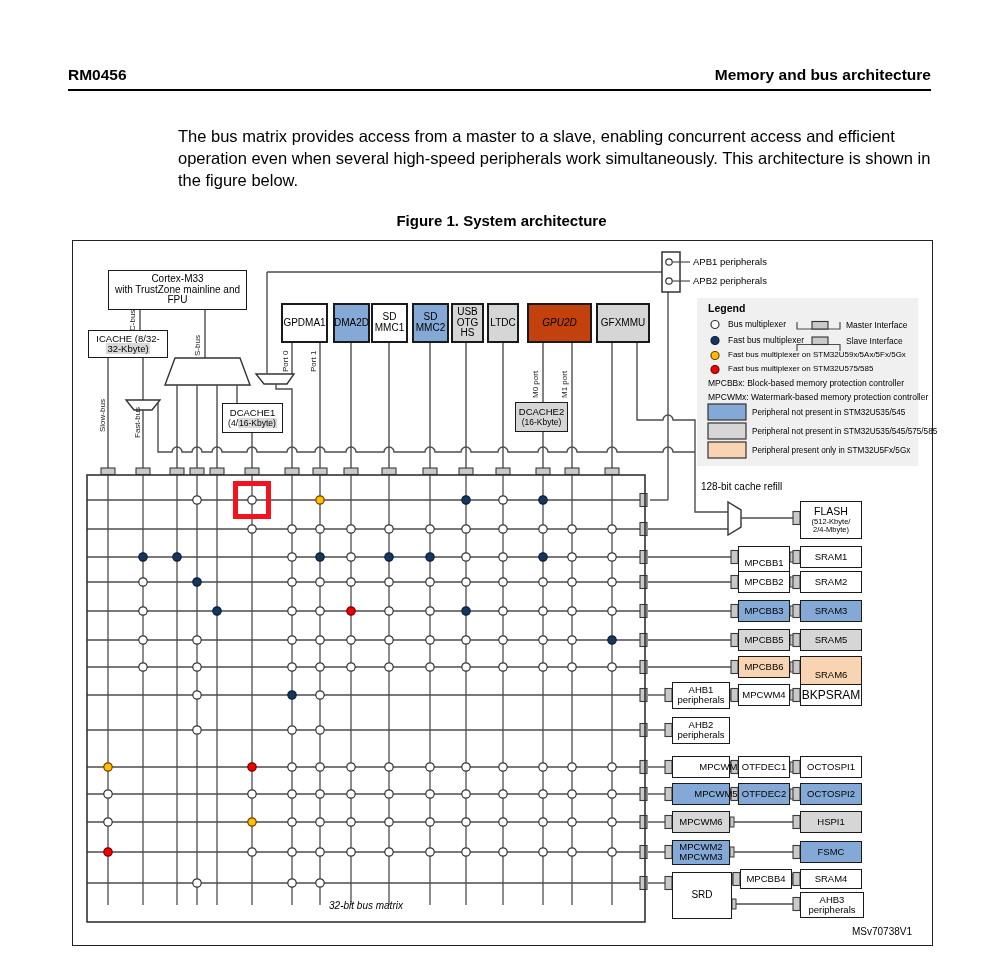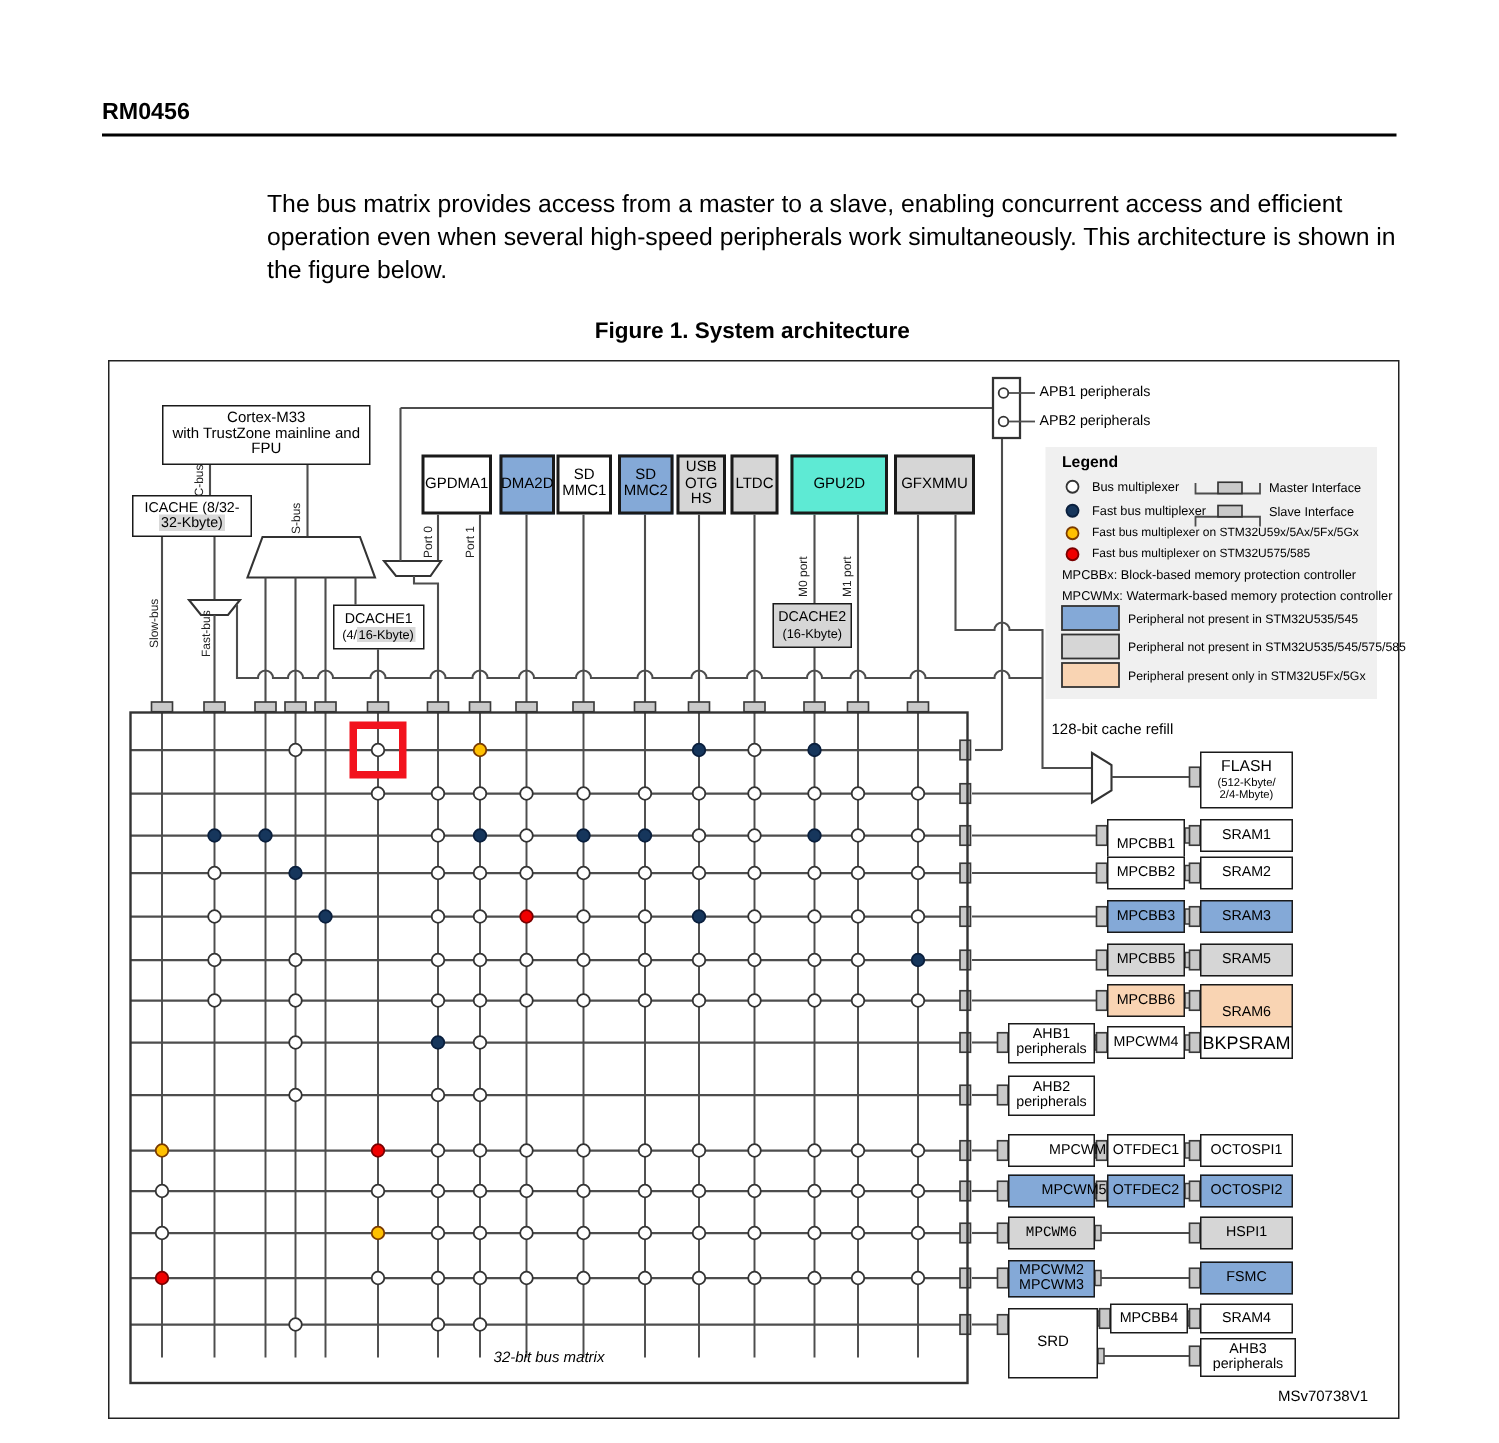--- a/index.html
+++ b/index.html
@@ -21,20 +21,21 @@
   .vlbl{position:absolute;z-index:2;transform-origin:0 0;transform:rotate(-90deg);
         font-size:8px;white-space:nowrap;color:#222;}
   .rev{background:#d9d9d9;padding:0 1px;}
   .hl{position:absolute;box-sizing:border-box;border:5px solid #f2131e;background:transparent;z-index:9;}
 </style>
 </head>
 <body>
 
 <div id="page">
   <div class="hdr-left">RM0456</div>
+  <div class="hdr-right">Memory and bus architecture</div>
   <div class="hdr-rule"></div>
   <div class="para">The bus matrix provides access from a master to a slave, enabling concurrent access and efficient operation even when several high-speed peripherals work simultaneously. This architecture is shown in the figure below.</div>
   <div class="fig-title">Figure 1. System architecture</div>
   <div class="fig-frame"></div>
   <svg id="dsvg" width="999" height="962" viewBox="0 0 999 962">
       <rect x="697" y="298" width="221" height="168" fill="#f0f0f0" stroke="none" stroke-width="0"></rect>
       <line x1="140" y1="310" x2="140" y2="330" stroke="#4d4d4d" stroke-width="1.4"></line>
       <line x1="205" y1="310" x2="205" y2="358" stroke="#4d4d4d" stroke-width="1.4"></line>
       <line x1="108" y1="358" x2="108" y2="476" stroke="#4d4d4d" stroke-width="1.4"></line>
       <line x1="143" y1="358" x2="143" y2="400" stroke="#4d4d4d" stroke-width="1.4"></line>
@@ -372,21 +373,21 @@
       <div class="bx" style="left: 738px; top: 684px; width: 52px; height: 22px; font-size: 9.5px; background: rgb(255, 255, 255);">MPCWM4</div>
       <div class="bx" style="left: 800px; top: 684px; width: 62px; height: 22px; font-size: 12px; background: rgb(255, 255, 255);">BKPSRAM</div>
       <div class="bx" style="left: 672px; top: 716.5px; width: 58px; height: 27px; font-size: 9.5px; background: rgb(255, 255, 255);">AHB2
 peripherals</div>
       <div class="bx" style="left: 672px; top: 756px; width: 58px; height: 22px; font-size: 9.5px; background: rgb(255, 255, 255); padding-left: 40px;">MPCWM1</div>
       <div class="bx" style="left: 738px; top: 756px; width: 52px; height: 22px; font-size: 9.5px; background: rgb(255, 255, 255);">OTFDEC1</div>
       <div class="bx" style="left: 800px; top: 756px; width: 62px; height: 22px; font-size: 9.5px; background: rgb(255, 255, 255);">OCTOSPI1</div>
       <div class="bx" style="left: 672px; top: 783px; width: 58px; height: 22px; font-size: 9.5px; background: rgb(132, 169, 215); padding-left: 30px;">MPCWM5</div>
       <div class="bx" style="left: 738px; top: 783px; width: 52px; height: 22px; font-size: 9.5px; background: rgb(132, 169, 215);">OTFDEC2</div>
       <div class="bx" style="left: 800px; top: 783px; width: 62px; height: 22px; font-size: 9.5px; background: rgb(132, 169, 215);">OCTOSPI2</div>
-      <div class="bx" style="left: 672px; top: 811px; width: 58px; height: 22px; font-size: 9.5px; background: rgb(214, 214, 214); font-family: Liberation Mono, monospace;">MPCWM6</div>
+      <div class="bx" style="left: 672px; top: 811px; width: 58px; height: 22px; font-size: 9.5px; background: rgb(214, 214, 214);">MPCWM6</div>
       <div class="bx" style="left: 800px; top: 811px; width: 62px; height: 22px; font-size: 9.5px; background: rgb(214, 214, 214);">HSPI1</div>
       <div class="bx" style="left: 672px; top: 839.5px; width: 58px; height: 25px; font-size: 9.5px; background: rgb(132, 169, 215);">MPCWM2
 MPCWM3</div>
       <div class="bx" style="left: 800px; top: 841px; width: 62px; height: 22px; font-size: 9.5px; background: rgb(132, 169, 215);">FSMC</div>
       <div class="bx" style="left: 672px; top: 872px; width: 60px; height: 47px; font-size: 10px; background: rgb(255, 255, 255);">SRD</div>
       <div class="bx" style="left: 740px; top: 869px; width: 52px; height: 20px; font-size: 9.5px; background: rgb(255, 255, 255);">MPCBB4</div>
       <div class="bx" style="left: 800px; top: 869px; width: 62px; height: 20px; font-size: 9.5px; background: rgb(255, 255, 255);">SRAM4</div>
       <div class="bx" style="left: 800px; top: 892px; width: 64px; height: 26px; font-size: 9.5px; background: rgb(255, 255, 255);">AHB3
 peripherals</div>
       <div class="bx" style="left: 108px; top: 270px; width: 139px; height: 40px; font-size: 10px; background: rgb(255, 255, 255);">Cortex-M33
@@ -397,21 +398,21 @@
       <div class="bx" style="left: 281px; top: 303px; width: 47px; height: 40px; font-size: 10px; background: rgb(255, 255, 255); border-width: 2px;">GPDMA1</div>
       <div class="bx" style="left: 333px; top: 303px; width: 37px; height: 40px; font-size: 10px; background: rgb(132, 169, 215); border-width: 2px;">DMA2D</div>
       <div class="bx" style="left: 371px; top: 303px; width: 37px; height: 40px; font-size: 10px; background: rgb(255, 255, 255); border-width: 2px;">SD
 MMC1</div>
       <div class="bx" style="left: 412px; top: 303px; width: 37px; height: 40px; font-size: 10px; background: rgb(132, 169, 215); border-width: 2px;">SD
 MMC2</div>
       <div class="bx" style="left: 451px; top: 303px; width: 33px; height: 40px; font-size: 10px; background: rgb(214, 214, 214); border-width: 2px;">USB
 OTG
 HS</div>
       <div class="bx" style="left: 487px; top: 303px; width: 32px; height: 40px; font-size: 10px; background: rgb(214, 214, 214); border-width: 2px;">LTDC</div>
-      <div class="bx" style="left: 527px; top: 303px; width: 65px; height: 40px; font-size: 10px; background: #5eead4; border-width: 2px;">GPU2D</div>
+      <div class="bx" style="left: 527px; top: 303px; width: 65px; height: 40px; font-size: 10px; background: #c2410c; border-width: 2px; font-style: italic;">GPU2D</div>
       <div class="bx" style="left: 596px; top: 303px; width: 54px; height: 40px; font-size: 10px; background: rgb(214, 214, 214); border-width: 2px;">GFXMMU</div>
       <div class="vlbl" style="left: 128px; top: 331px;">C-bus</div>
       <div class="vlbl" style="left: 193px; top: 356px;">S-bus</div>
       <div class="vlbl" style="left: 98px; top: 432px;">Slow-bus</div>
       <div class="vlbl" style="left: 133px; top: 438px;">Fast-bus</div>
       <div class="vlbl" style="left: 281px; top: 372px;">Port 0</div>
       <div class="vlbl" style="left: 309px; top: 372px;">Port 1</div>
       <div class="vlbl" style="left: 531px; top: 398px;">M0 port</div>
       <div class="vlbl" style="left: 560px; top: 398px;">M1 port</div>
       <div class="lbl" style="left: 708px; top: 302px; width: 100px; height: 14px; font-size: 10.5px; font-weight: bold;">Legend</div>

